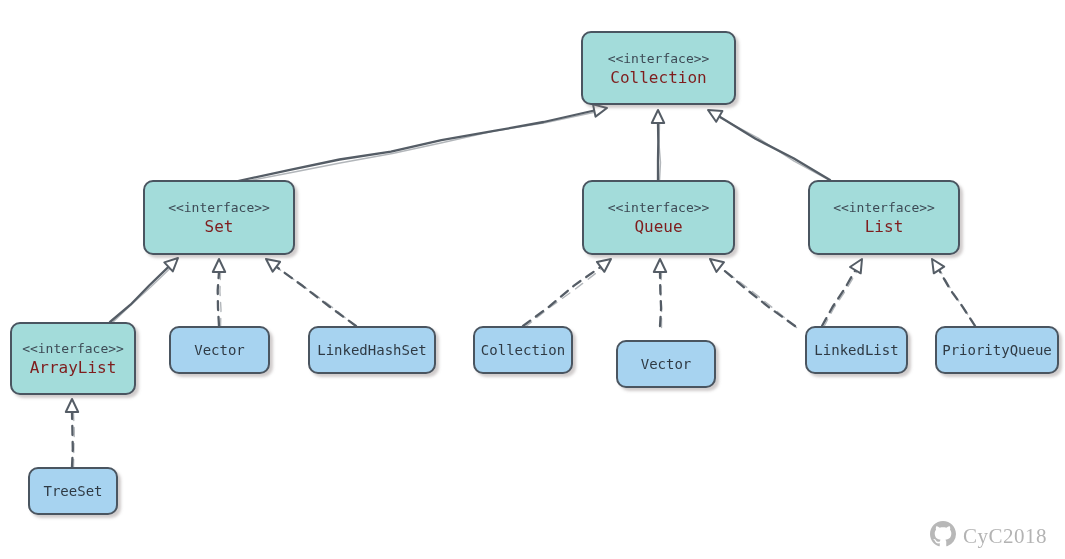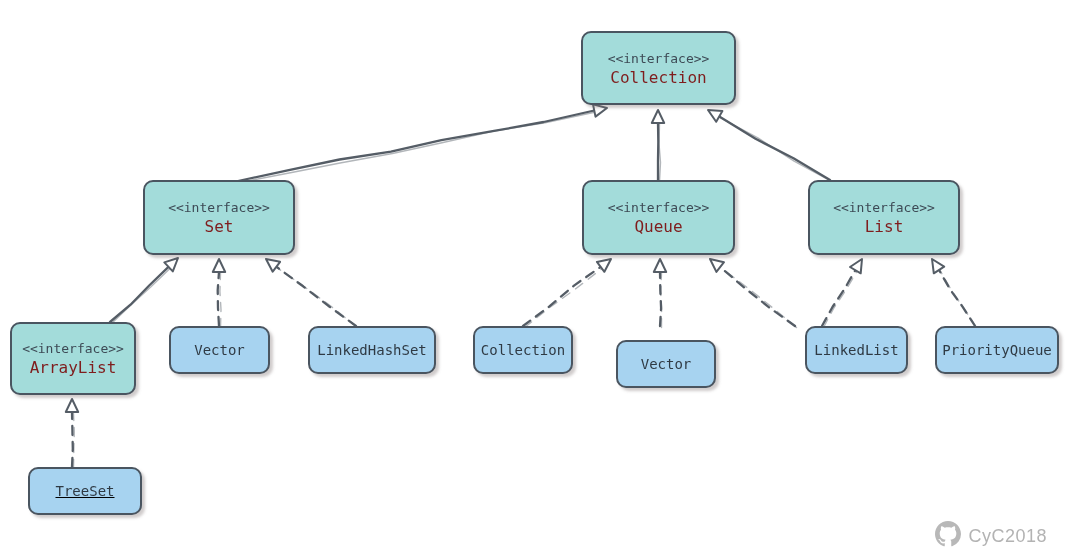--- a/index.html
+++ b/index.html
@@ -64,22 +64,22 @@
   #watermark {
     position: absolute;
     right: 18px;
     bottom: 8px;
     display: flex;
     align-items: center;
     gap: 7px;
     z-index: 8;
   }
   #watermark .wm-text {
-    font-family: Liberation Sans, sans-serif;
-    font-size: 18px;
+    font-family: Liberation Serif, serif;
+    font-size: 21px;
     color: #b3b3b3;
     letter-spacing: 0.5px;
   }
 </style>
 </head>
 <body>
 
 <div id="canvas">
 
   <svg id="edges" viewBox="0 0 1065 559" xmlns="http://www.w3.org/2000/svg">
@@ -177,21 +177,21 @@
       </div>
       <div class="node cls" style="left: 616px; top: 340px; width: 100px; height: 48px;">
         <div class="nm">Vector</div>
       </div>
       <div class="node cls" style="left: 760px; top: 326px; width: 103px; height: 48px; margin-left: 45px;">
         <div class="nm">LinkedList</div>
       </div>
       <div class="node cls" style="left: 925px; top: 326px; width: 124px; height: 48px; margin-left: 10px;">
         <div class="nm">PriorityQueue</div>
       </div>
-      <div class="node cls" style="left: 28px; top: 467px; width: 114px; height: 48px; text-decoration: underline;">
+      <div class="node cls" style="left: 28px; top: 467px; width: 90px; height: 48px;">
         <div class="nm">TreeSet</div>
       </div>
     </div>
 
   <div id="watermark">
     <span>
       <svg width="26" height="26" viewBox="0 0 16 16" aria-hidden="true">
         <path fill="#b8b8b8" d="M8 0C3.58 0 0 3.58 0 8c0 3.54 2.29 6.53 5.47 7.59.4.07.55-.17.55-.38
         0-.19-.01-.82-.01-1.49-2.01.37-2.53-.49-2.69-.94-.09-.23-.48-.94-.82-1.13-.28-.15-.68-.52-.01-.53.63-.01
         1.08.58 1.23.82.72 1.21 1.87.87 2.33.66.07-.52.28-.87.51-1.07-1.78-.2-3.64-.89-3.64-3.95

